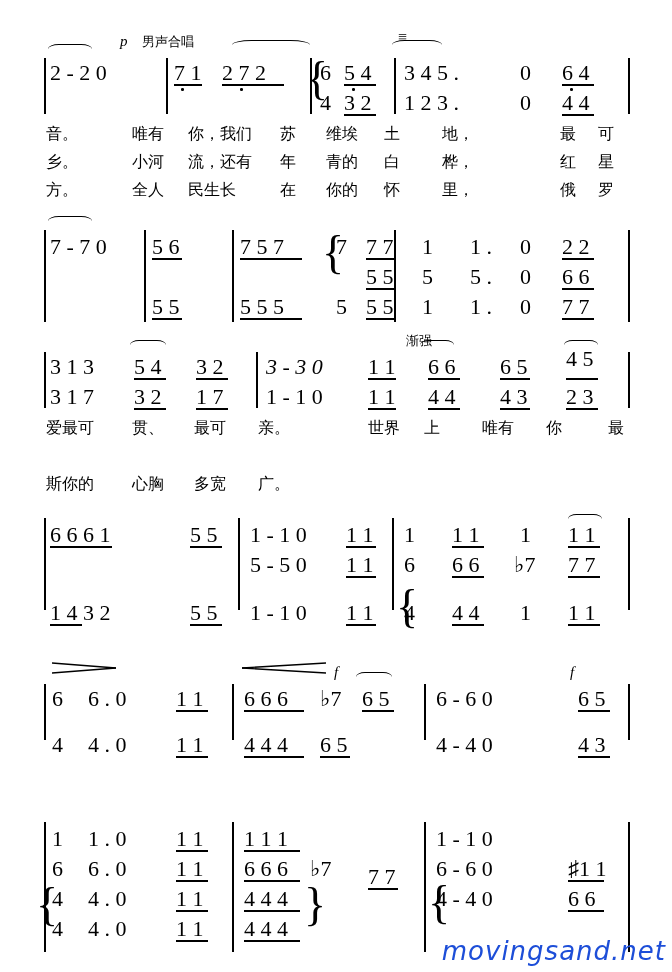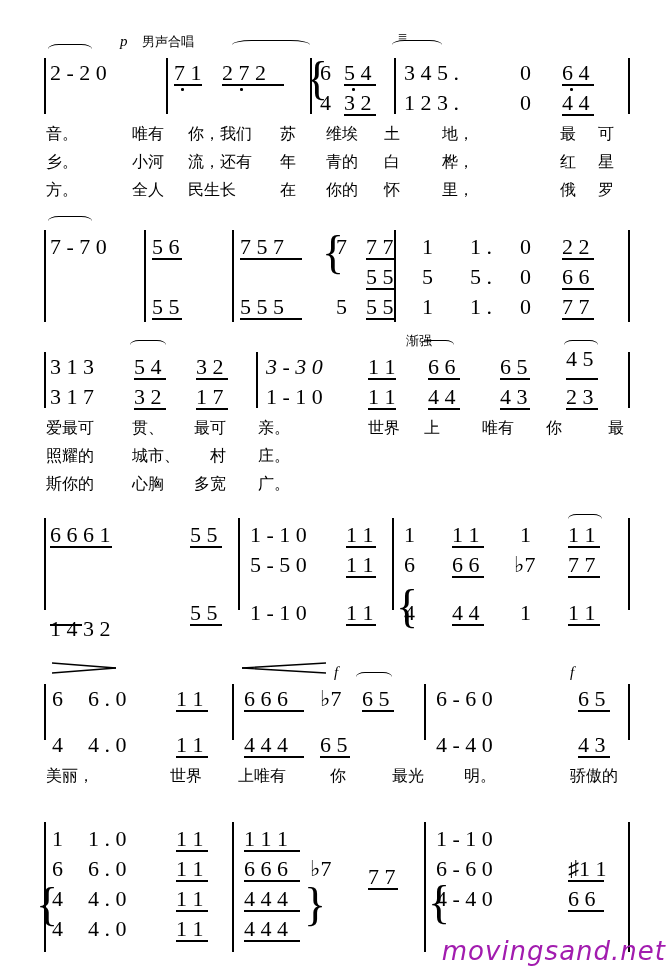--- a/index.html
+++ b/index.html
@@ -16,21 +16,21 @@
   .mark{font-family:"Liberation Serif", serif;font-style:italic;font-size:15px;}
   .tag{font-family:"DejaVu Sans", sans-serif;font-size:13px;}
   
   .bar{position:absolute;background:#000;width:1.6px;}
   .hline{position:absolute;background:#000;height:1.5px;}
   .dot{position:absolute;width:2.6px;height:2.6px;background:#000;border-radius:50%;}
   .slur{position:absolute;border-top:1.6px solid #000;border-radius:50%/100%;height:9px;width:34px;}
   .brace{position:absolute;font-size:46px;line-height:34px;font-family:"Liberation Serif",serif;}
   .hairpin{position:absolute;}
   .wm{position:absolute;right:6px;bottom:6px;font-family:"DejaVu Sans",sans-serif;
-      font-size:26px;color:#a21caf;font-style:italic;letter-spacing:1px;}
+      font-size:26px;color:#1d4ed8;font-style:italic;letter-spacing:1px;}
 </style>
 </head>
 <body>
 
 <div class="sheet">
 
   <div class="abs" style="left:120px;top:32px;">
     <span class="mark">p</span>
   </div>
   <div class="abs" style="left:142px;top:32px;">
@@ -162,23 +162,20 @@
   <div class="hline" style="left:134px;top:408px;width:32px;"></div>
   <div class="hline" style="left:196px;top:408px;width:32px;"></div>
   <div class="hline" style="left:368px;top:408px;width:28px;"></div>
   <div class="hline" style="left:428px;top:408px;width:32px;"></div>
   <div class="hline" style="left:500px;top:408px;width:30px;"></div>
   <div class="hline" style="left:566px;top:408px;width:32px;"></div>
 
   <div class="abs lyr" style="left:46px;top:420px;">
     <span style="display:inline-block;width:86px;">爱最可</span><span style="display:inline-block;width:62px;">贯、</span><span style="display:inline-block;width:64px;">最可</span><span style="display:inline-block;width:110px;">亲。</span><span style="display:inline-block;width:56px;">世界</span><span style="display:inline-block;width:58px;">上</span><span style="display:inline-block;width:64px;">唯有</span><span style="display:inline-block;width:62px;">你</span><span>最</span>
   </div>
-  <div class="abs lyr" style="left:46px;top:448px;">
-    <span style="display:inline-block;width:86px;">照耀的</span><span style="display:inline-block;width:78px;">城市、</span><span style="display:inline-block;width:48px;">村</span><span>庄。</span>
-  </div>
   <div class="abs lyr" style="left:46px;top:476px;">
     <span style="display:inline-block;width:86px;font-family:Liberation Mono, monospace;">斯你的</span><span style="display:inline-block;width:62px;">心胸</span><span style="display:inline-block;width:64px;">多宽</span><span>广。</span>
   </div>
 
   <div class="bar" style="left:44px;top:518px;height:92px;"></div>
   <div class="bar" style="left:238px;top:518px;height:92px;"></div>
   <div class="bar" style="left:392px;top:518px;height:92px;"></div>
   <div class="bar" style="left:628px;top:518px;height:92px;"></div>
 
   <div class="abs num" style="left:50px;top:524px;">6 6 6  1</div>
@@ -199,21 +196,21 @@
   <div class="abs num" style="left:250px;top:554px;">5 - 5 0</div>
   <div class="abs num" style="left:346px;top:554px;">1 1</div>
   <div class="abs num" style="left:404px;top:554px;">6</div>
   <div class="abs num" style="left:452px;top:554px;">6 6</div>
   <div class="abs num" style="left:514px;top:554px;">♭7</div>
   <div class="abs num" style="left:568px;top:554px;">7 7</div>
   <div class="hline" style="left:346px;top:576px;width:30px;"></div>
   <div class="hline" style="left:452px;top:576px;width:32px;"></div>
   <div class="hline" style="left:568px;top:576px;width:32px;"></div>
 
-  <div class="abs num" style="left:50px;top:602px;margin-top:16px;">1 4 3 2</div>
+  <div class="abs num" style="left:50px;top:602px;">1 4 3 2</div>
   <div class="abs num" style="left:190px;top:602px;">5 5</div>
   <div class="abs num" style="left:250px;top:602px;">1 - 1 0</div>
   <div class="abs num" style="left:346px;top:602px;">1 1</div>
   <div class="abs num" style="left:404px;top:602px;">4</div>
   <div class="abs num" style="left:452px;top:602px;">4 4</div>
   <div class="abs num" style="left:520px;top:602px;">1</div>
   <div class="abs num" style="left:568px;top:602px;">1 1</div>
   <div class="hline" style="left:50px;top:624px;width:32px;"></div>
   <div class="hline" style="left:190px;top:624px;width:32px;"></div>
   <div class="hline" style="left:346px;top:624px;width:30px;"></div>
@@ -260,23 +257,20 @@
   <div class="abs num" style="left:176px;top:734px;">1 1</div>
   <div class="abs num" style="left:244px;top:734px;">4 4 4</div>
   <div class="abs num" style="left:320px;top:734px;">6 5</div>
   <div class="abs num" style="left:436px;top:734px;">4  -  4 0</div>
   <div class="abs num" style="left:578px;top:734px;">4 3</div>
   <div class="hline" style="left:176px;top:756px;width:32px;"></div>
   <div class="hline" style="left:244px;top:756px;width:60px;"></div>
   <div class="hline" style="left:320px;top:756px;width:30px;"></div>
   <div class="hline" style="left:578px;top:756px;width:32px;"></div>
 
-  <div class="abs lyr" style="left:46px;top:768px;">
-    <span style="display:inline-block;width:124px;">美丽，</span><span style="display:inline-block;width:68px;">世界</span><span style="display:inline-block;width:92px;">上唯有</span><span style="display:inline-block;width:62px;">你</span><span style="display:inline-block;width:72px;">最光</span><span style="display:inline-block;width:106px;">明。</span><span>骄傲的</span>
-  </div>
 
   <div class="bar" style="left:44px;top:822px;height:130px;"></div>
   <div class="bar" style="left:232px;top:822px;height:130px;"></div>
   <div class="bar" style="left:424px;top:822px;height:130px;"></div>
   <div class="bar" style="left:628px;top:822px;height:130px;"></div>
 
   <div class="abs num" style="left:52px;top:828px;">1</div>
   <div class="abs num" style="left:88px;top:828px;">1 . 0</div>
   <div class="abs num" style="left:176px;top:828px;">1 1</div>
   <div class="abs num" style="left:244px;top:828px;">1 1 1</div>

